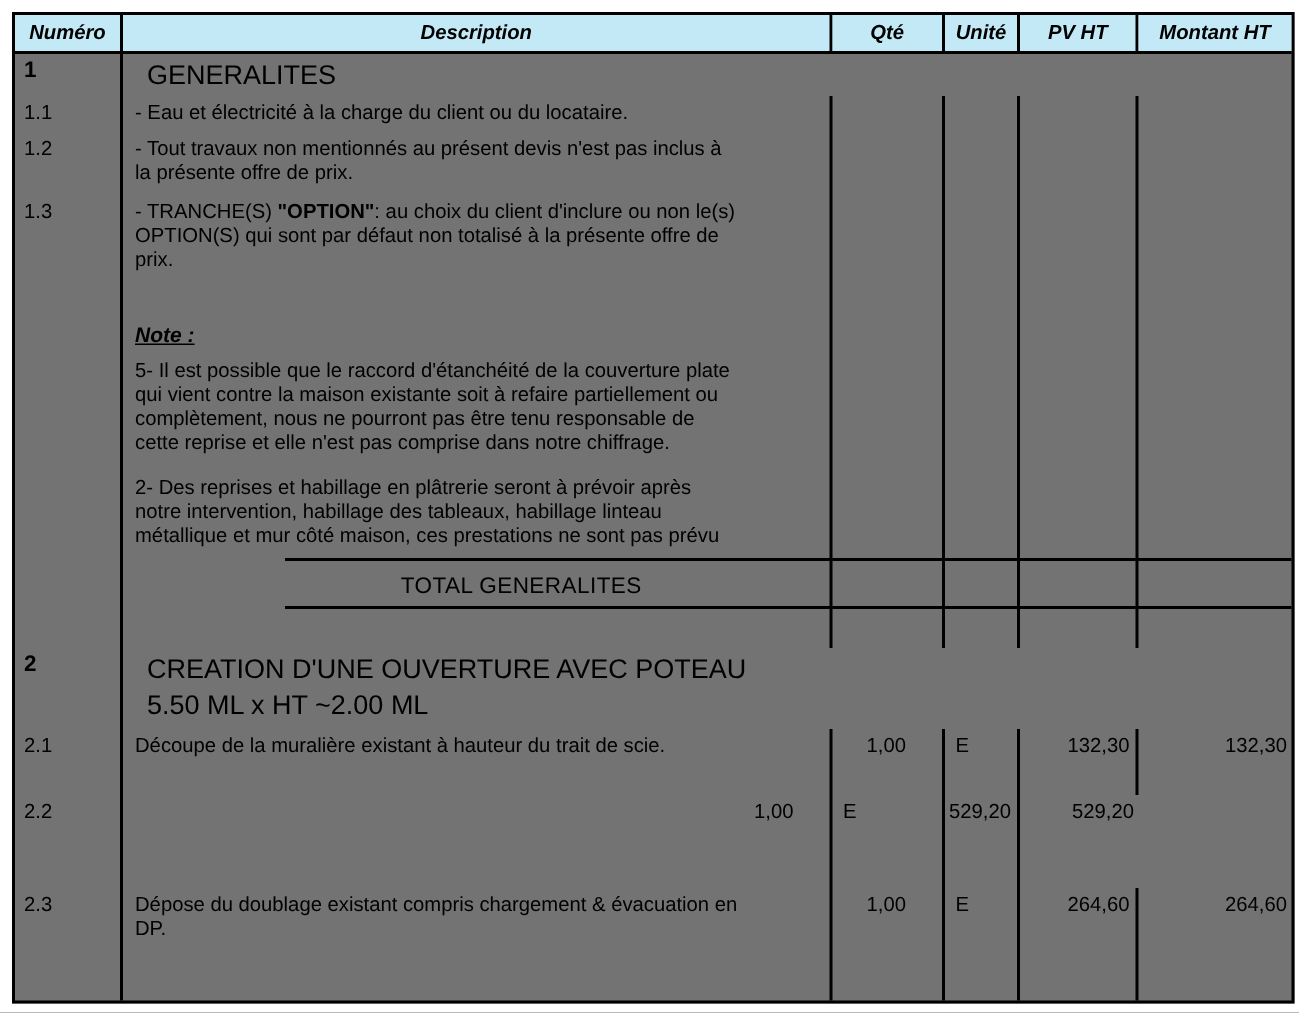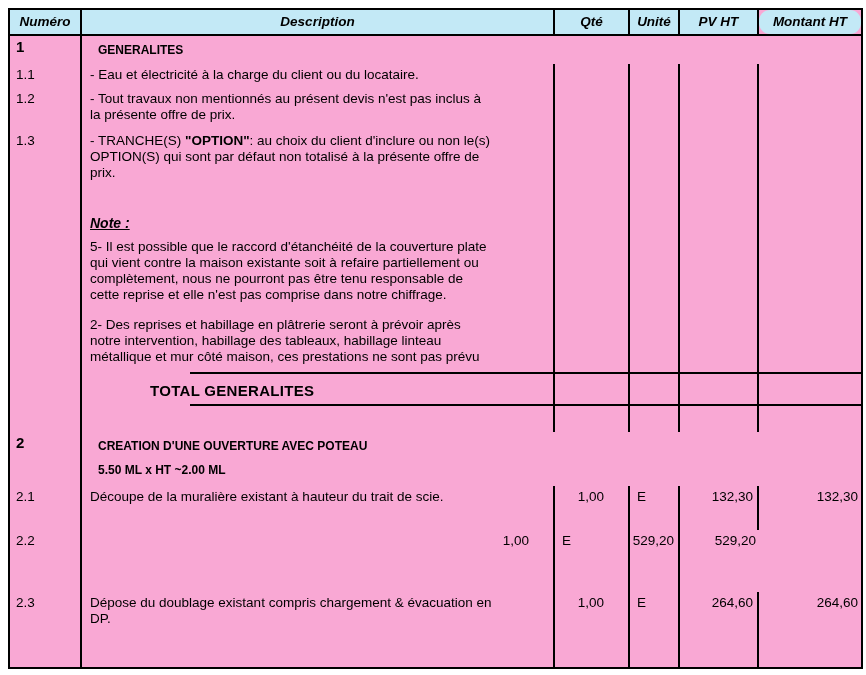--- a/index.html
+++ b/index.html
@@ -3,59 +3,59 @@
 <meta charset="utf-8">
 <style>
   html,body{margin:0;padding:0;}
   body{
     width:866px;height:675px;background:#ffffff;position:relative;
     font-family:"Liberation Sans", sans-serif;color:#000;
     -webkit-font-smoothing:antialiased;
   }
   .quote-table{
     position:absolute;left:8px;top:8px;width:851px;
-    border:2px solid #000;background:#f9a8d4;
+    border:2px solid #000;background:#737373;
   }
   .row{
     display:grid;
     grid-template-columns:72px 473px 75px 50px 79px 102px;
   }
   .cell{
     border-right:2px solid #000;
     box-sizing:border-box;
     overflow:hidden;
     padding-top:3px;
     font-size:13.5px;line-height:16px;
   }
-  .cell:last-child{border-right:none;border-radius:11px;}
+  .cell:last-child{border-right:none;}
   
   .header-row{height:24px;border-bottom:2px solid #000;}
   .header-row .cell{
     background:#c3e9f6;
     font-weight:bold;font-style:italic;text-align:center;
     padding-top:4px;font-size:13.5px;
   }
   
   .num{padding-left:6px;}
   .num-bold{font-weight:bold;font-size:15px;}
   .desc{padding-left:8px;padding-right:8px;white-space:pre-line;}
   .qty{text-align:right;padding-right:24px;}
   .unit{padding-left:7px;}
   .pv{text-align:right;padding-right:4px;}
   .amt{text-align:right;padding-right:3px;}
   
   .title-band .desc,.title-band .qty,.title-band .unit,.title-band .pv{border-right:2px solid transparent;}
-  .sec-title{font-weight:bold;font-size:12px;line-height:24px;white-space:pre-line;padding-top:2px;padding-left:16px;}
+  .sec-title{font-weight:normal;font-size:18px;line-height:24px;white-space:pre-line;padding-top:2px;padding-left:16px;}
   .note-heading{font-weight:bold;font-style:italic;text-decoration:underline;font-size:14px;}
   
   .total-row{position:relative;}
   .total-row .rule{position:absolute;left:180px;right:0;height:2px;background:#000;}
   .rule-top{top:0;}
   .rule-bottom{bottom:0;}
-  .total-label{font-weight:bold;font-size:15px;padding-left:68px;padding-top:11px;letter-spacing:.3px;}
+  .total-label{font-weight:normal;font-size:15px;padding-left:68px;padding-top:11px;letter-spacing:.3px;text-align:center;}
 </style>
 </head>
 <body>
 
 <div class="quote-table">
 
   <div class="row header-row">
     <div class="cell">Numéro</div>
     <div class="cell">Description</div>
     <div class="cell">Qté</div>

